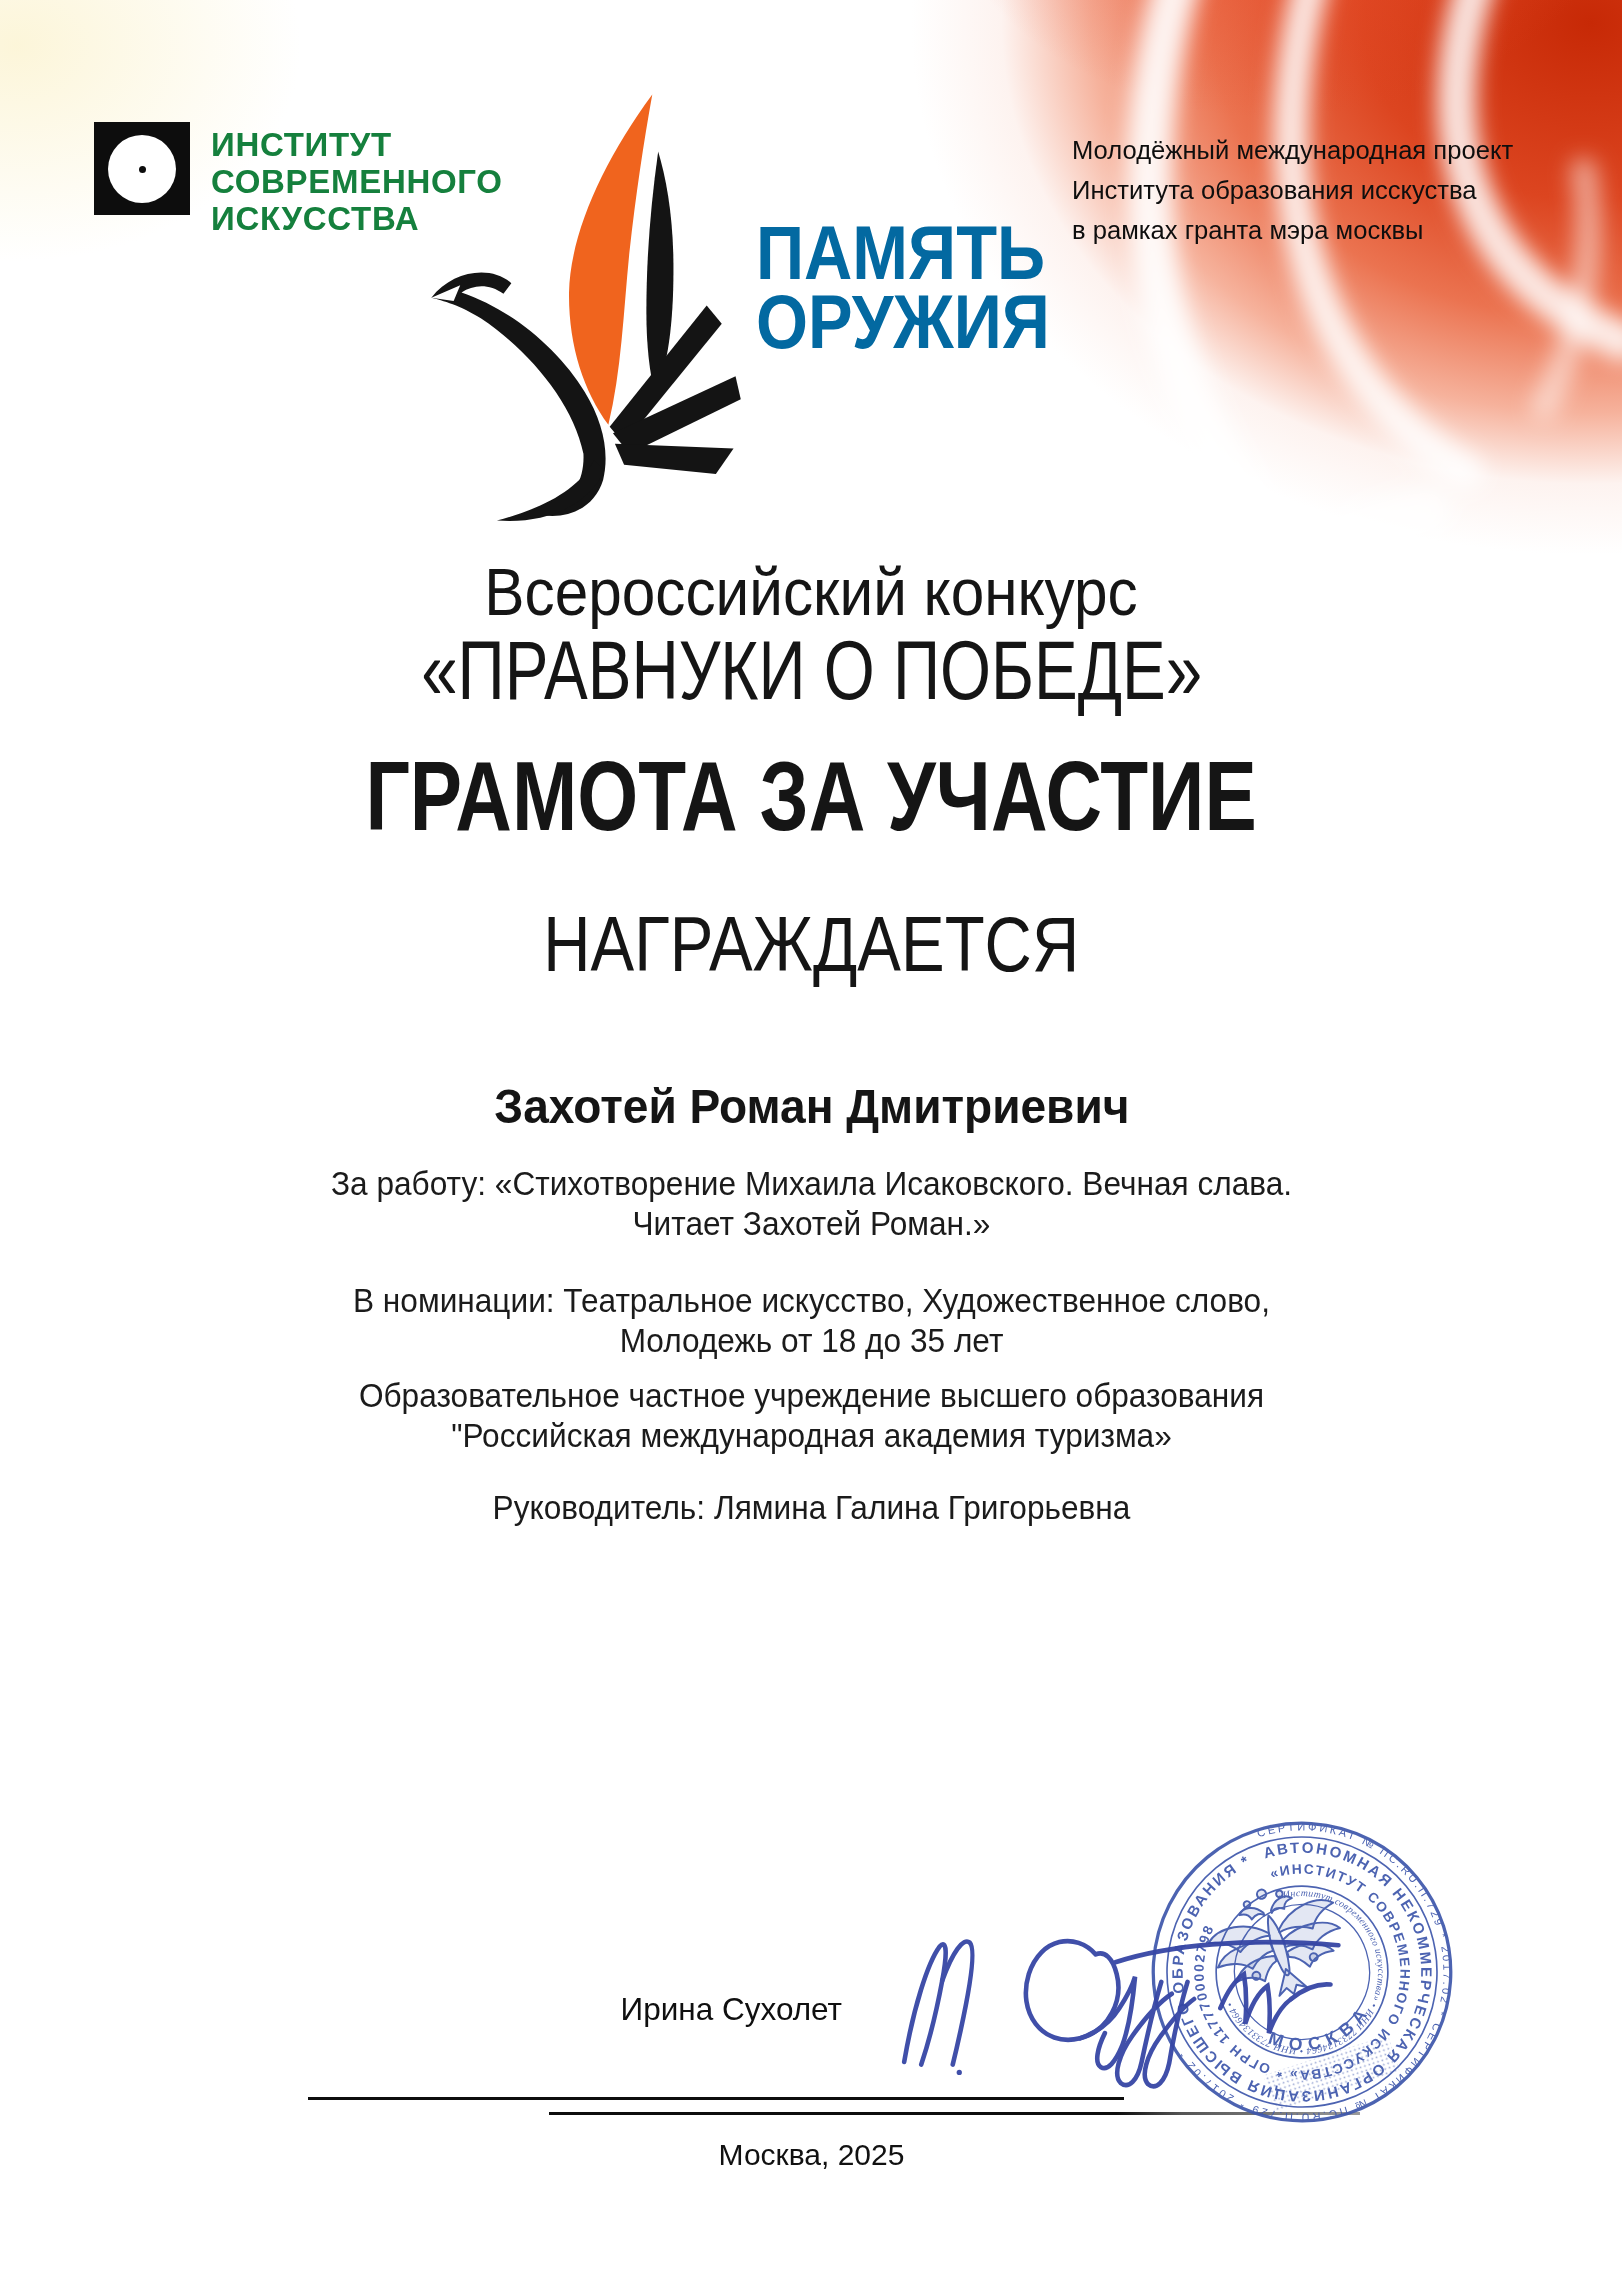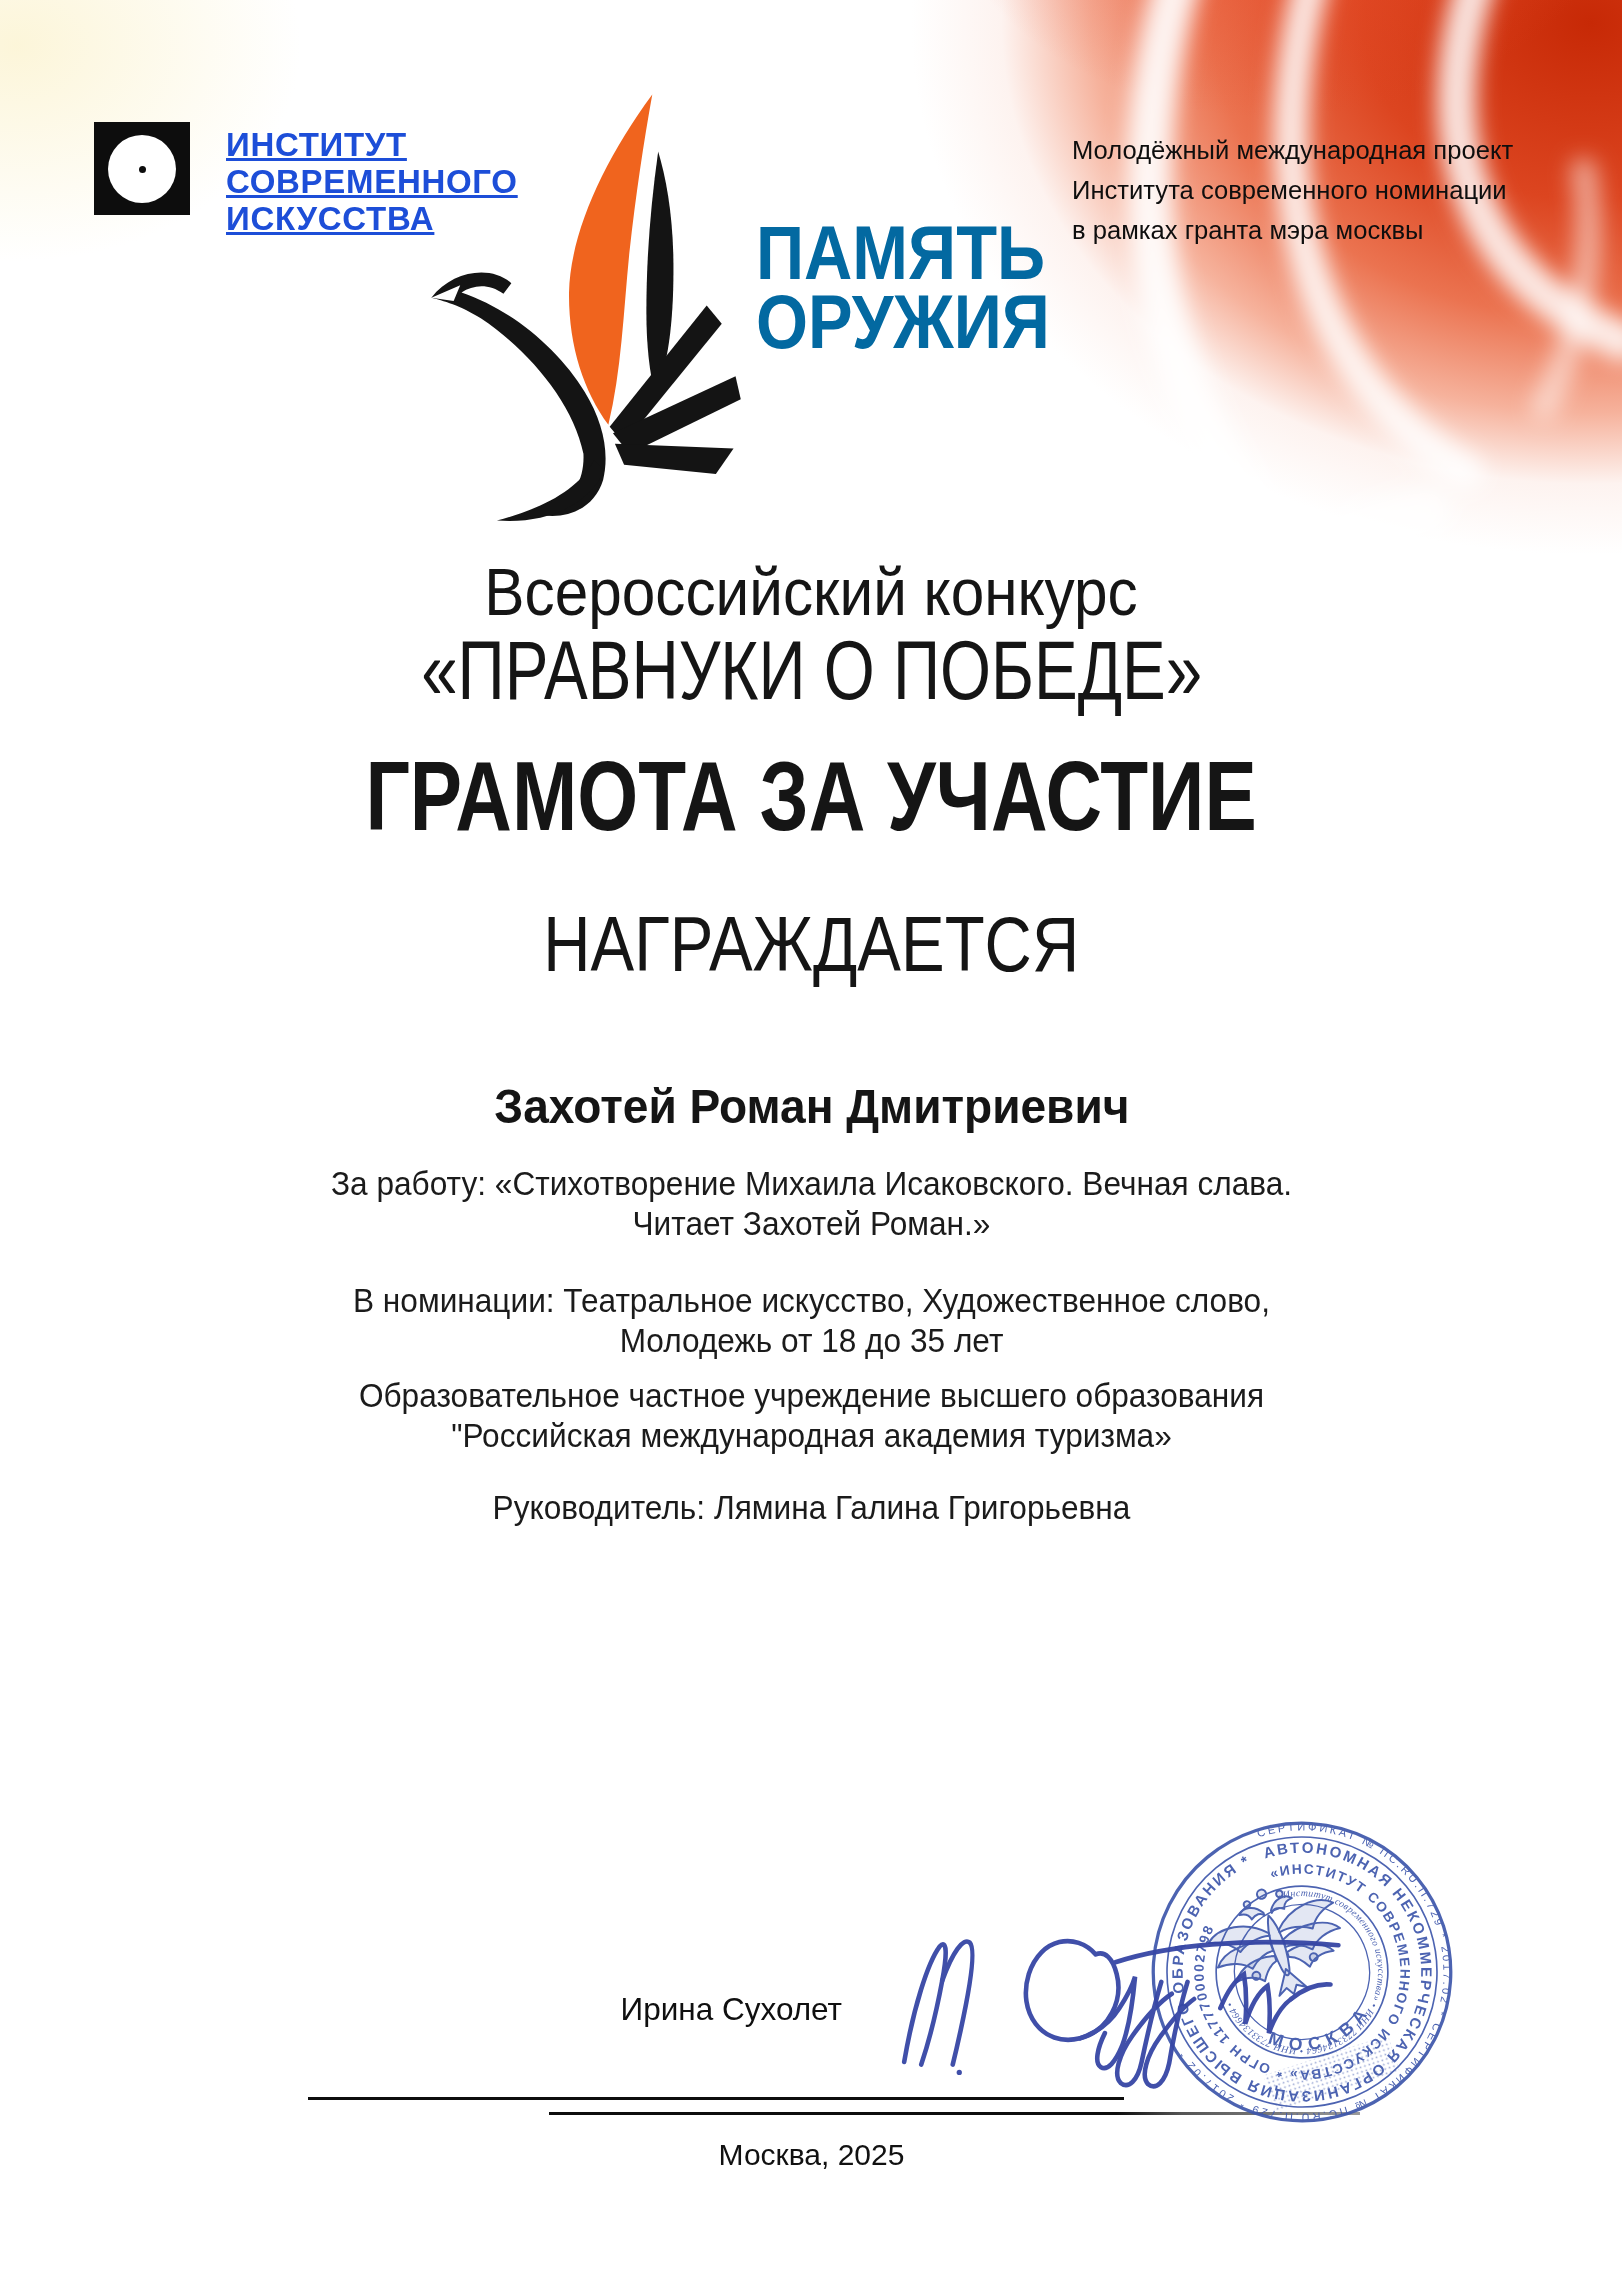--- a/index.html
+++ b/index.html
@@ -16,21 +16,21 @@
       radial-gradient(499px 367px at 79% -6%, rgba(230,73,38,0.70) 0%, rgba(230,73,38,0) 70%),
       radial-gradient(755px 591px at 98% 1%, #c72906 0%, #dc4520 30%, #eb7350 50%, #f6b29c 66%, rgba(252,233,227,0.55) 78%, rgba(255,255,255,0) 90%);
   }
   .abs{position:absolute;}
   .ctr{left:0;right:0;text-align:center;}
   .cx{display:inline-block;white-space:nowrap;transform-origin:50% 50%;}
   
   #logoSquare{left:94px;top:122px;width:96px;height:93px;background:#0d0d0d;}
   #logoCircle{position:absolute;left:13.8px;top:12.5px;width:68px;height:68px;border-radius:50%;background:#fff;}
   #logoDot{position:absolute;left:31px;top:31px;width:7.2px;height:7.2px;border-radius:50%;background:#0d0d0d;}
-  #instName{left:226px;top:126px;font-size:33px;line-height:37px;font-weight:700;letter-spacing:0.7px;color:#1d4ed8;text-decoration:underline;}
+  #instName{left:211px;top:126px;font-size:33px;line-height:37px;font-weight:700;letter-spacing:0.7px;color:#15803d;}
   
   #projInfo{left:1072px;top:130px;font-size:25.6px;line-height:40px;font-weight:400;color:#0e0e0e;}
   
   #brandText{left:756px;top:218px;font-size:76px;line-height:69px;font-weight:700;color:#0369a1;}
   #brandText .cx{transform:scaleX(.88);transform-origin:0 50%;}
   
   #contest1{top:553px;font-size:67px;font-weight:400;}
   #contest1 .cx{transform:scaleX(.90);}
   #contest2{top:622px;font-size:84px;font-weight:400;}
   #contest2 .cx{transform:scaleX(.78);}
@@ -84,21 +84,21 @@
     </div>
   </div>
   <div id="instName" class="abs">
     <div>ИНСТИТУТ</div>
     <div>СОВРЕМЕННОГО</div>
     <div>ИСКУССТВА</div>
   </div>
 
   <div id="projInfo" class="abs">
     <div>Молодёжный международная проект</div>
-    <div>Института современного номинации</div>
+    <div>Института образования исскуства</div>
     <div>в рамках гранта мэра москвы</div>
   </div>
 
   <svg style="left:413px;top:89px;width:354px;height:433px" viewBox="0 0 540 660">
 
     <path d="M365,8 C290,110 240,220 238,310 C237,390 260,460 298,512 C318,430 321,340 330,250 C340,160 352,80 365,8 Z" fill="#f0641e"></path>
 
     <path d="M374,95 C362,180 356,260 356,340 C356,392 361,432 369,466 C391,420 399,340 397,250 C395,185 386,135 374,95 Z" fill="#141414"></path>
 
     <path d="M300,515 L448,330 L471,358 L322,541 Z" fill="#141414"></path>

